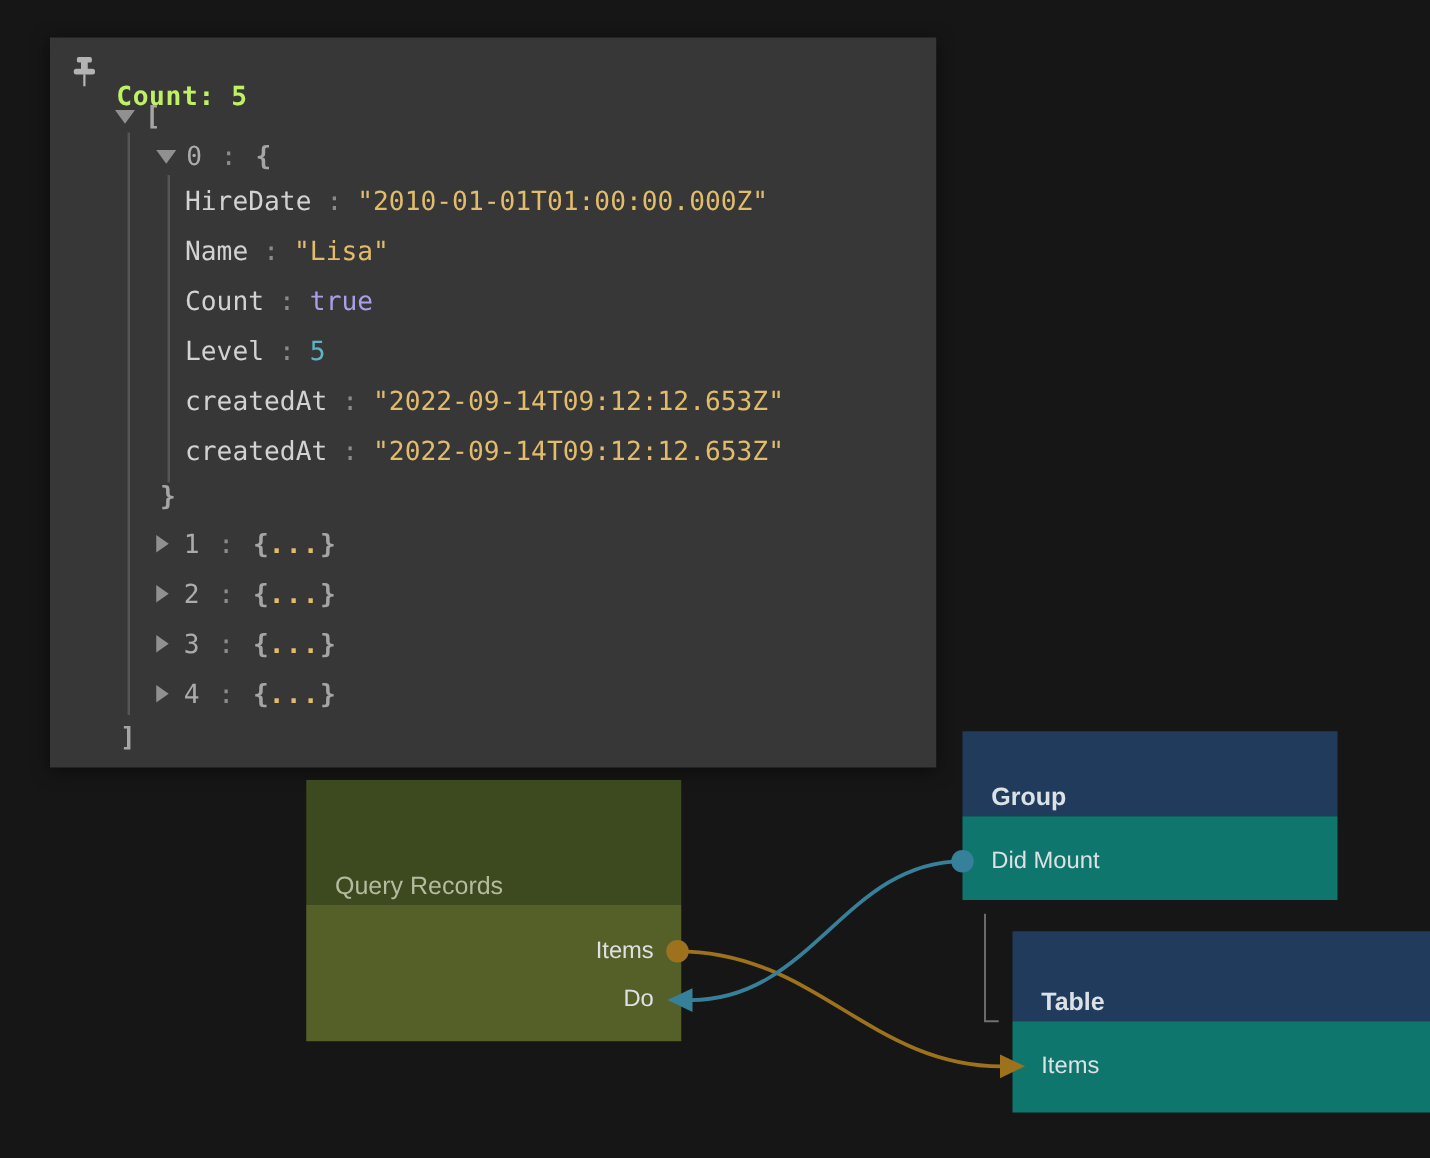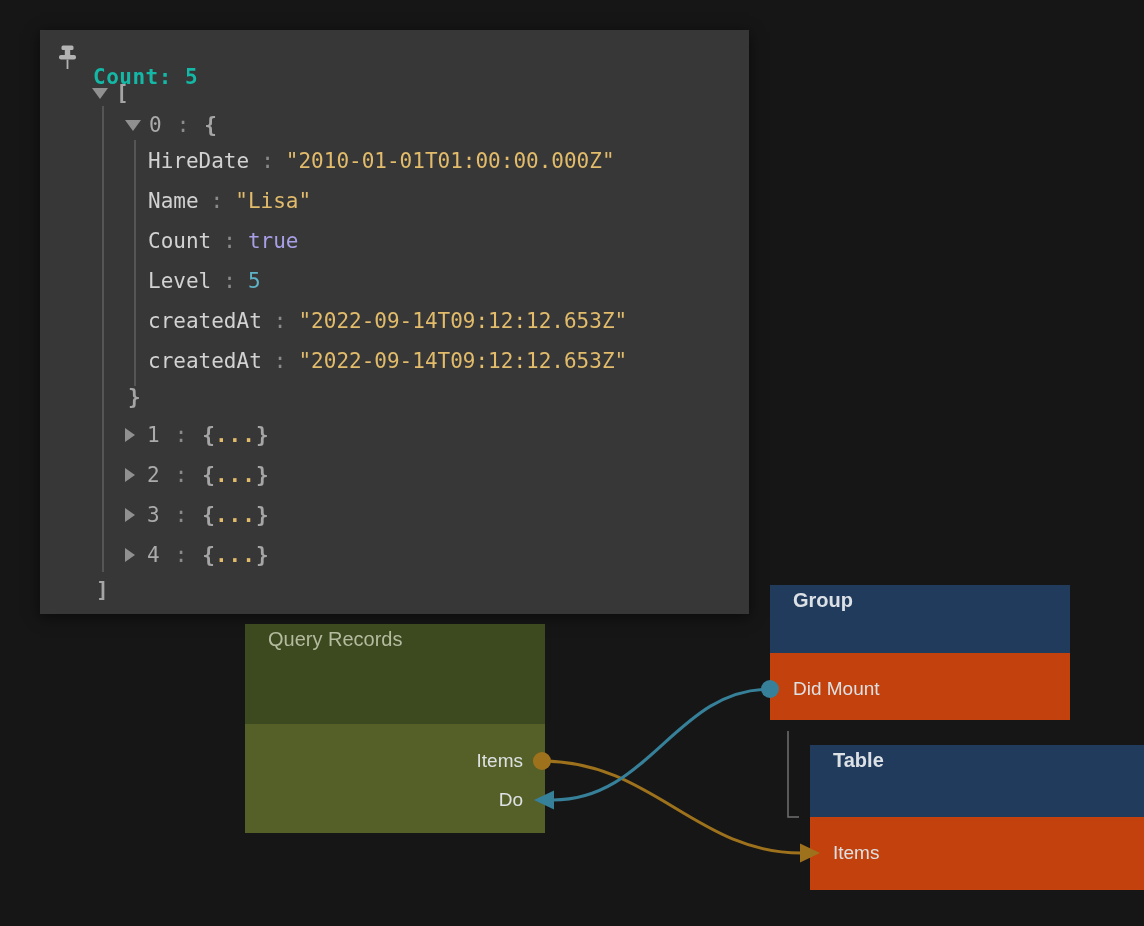--- a/index.html
+++ b/index.html
@@ -4,48 +4,48 @@
 <style>
   html,body{margin:0;padding:0;background:#161616;}
   .canvas{position:relative;width:1144px;height:926px;background:#161616;overflow:hidden;
           font-family:"Liberation Sans",sans-serif;}
 
   
   .inspector{position:absolute;left:40px;top:30px;width:709px;height:584px;background:#373737;
              box-shadow:0 3px 14px rgba(0,0,0,.55);
              font-family:"DejaVu Sans Mono",monospace;font-size:21px;color:#d2d2d2;}
   .insp-header{position:absolute;left:18px;top:12px;display:flex;align-items:center;height:30px;}
-  .insp-title{margin-left:16px;font-weight:bold;color:#14b8a6;letter-spacing:.5px;margin-top:39px;}
+  .insp-title{margin-left:16px;font-weight:bold;color:#bef264;letter-spacing:.5px;margin-top:39px;}
   .trow{position:absolute;display:flex;align-items:center;height:30px;white-space:pre;}
   .caret-down{width:0;height:0;border-left:8px solid transparent;border-right:8px solid transparent;
               border-top:11px solid #909090;margin-right:8px;}
   .caret-right{width:0;height:0;border-top:7px solid transparent;border-bottom:7px solid transparent;
                border-left:10px solid #909090;margin-right:12px;}
   .tok-key{color:#d2d2d2;}
   .tok-sep{color:#8b8b8b;margin:0 12px;}
   .tok-sep-wide{color:#8b8b8b;margin:0 15px;}
   .tok-brace{color:#a5a5a5;font-weight:bold;}
   .tok-bracket{color:#a5a5a5;font-weight:bold;}
   .tok-index{color:#ababab;}
   .tok-dots{color:#e2bc6b;font-weight:bold;letter-spacing:1px;}
   .v-string{color:#e2bc6b;}
   .v-boolean{color:#a89fe6;}
   .v-number{color:#5fb3c7;}
   .guide{position:absolute;width:2px;background:#555555;}
 
   
   .node{position:absolute;color:#dde1e4;}
-  .node-header{display:flex;flex-direction:column;justify-content:flex-start;padding-left:23px;box-sizing:border-box;}
+  .node-header{display:flex;flex-direction:column;justify-content:flex-end;padding-left:23px;box-sizing:border-box;}
   .node-title{font-size:20px;font-weight:bold;line-height:30px;}
   .node-subtitle{font-size:20px;line-height:30px;color:#b4bb9e;}
   .node-green .node-header{background:#3d4a20;}
   .node-green .node-body{background:#556028;}
   .node-green .node-title{color:#e0e4d6;}
   .node-blue .node-header{background:#213b5c;}
-  .node-blue .node-body{background:#c2410c;}
+  .node-blue .node-body{background:#0f766e;}
   .node-blue .node-title{color:#dce1e6;}
   .node-body{position:relative;}
   .port{position:absolute;height:28px;line-height:28px;font-size:19px;color:#dde1e4;}
   .port-right{right:22px;text-align:right;}
   .port-left{left:23px;}
 
   
   .wires{position:absolute;left:0;top:0;pointer-events:none;}
 </style>
 </head>

